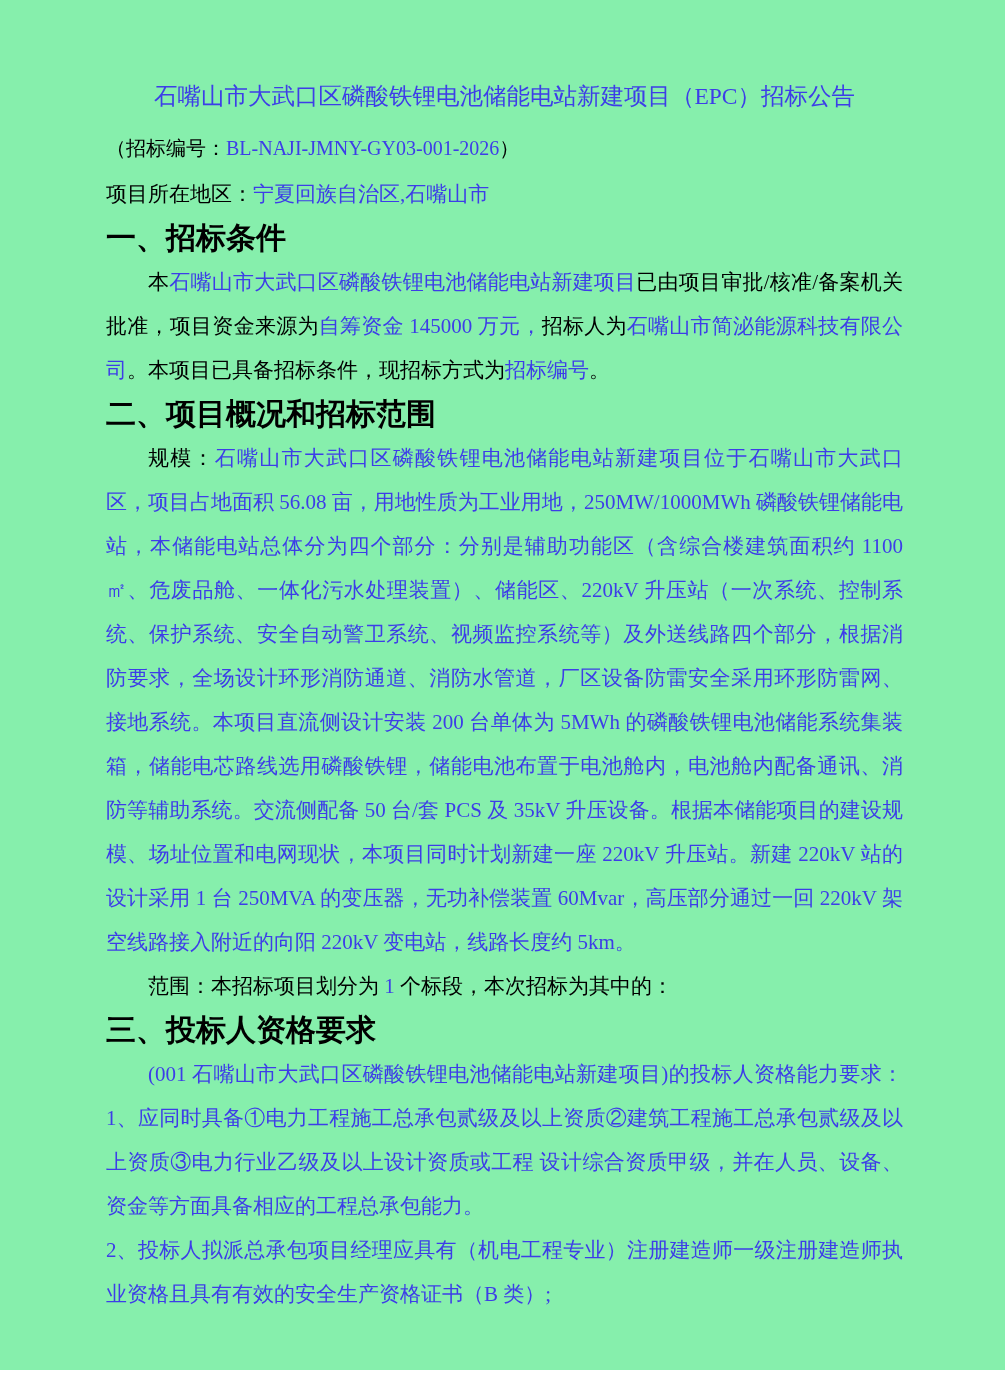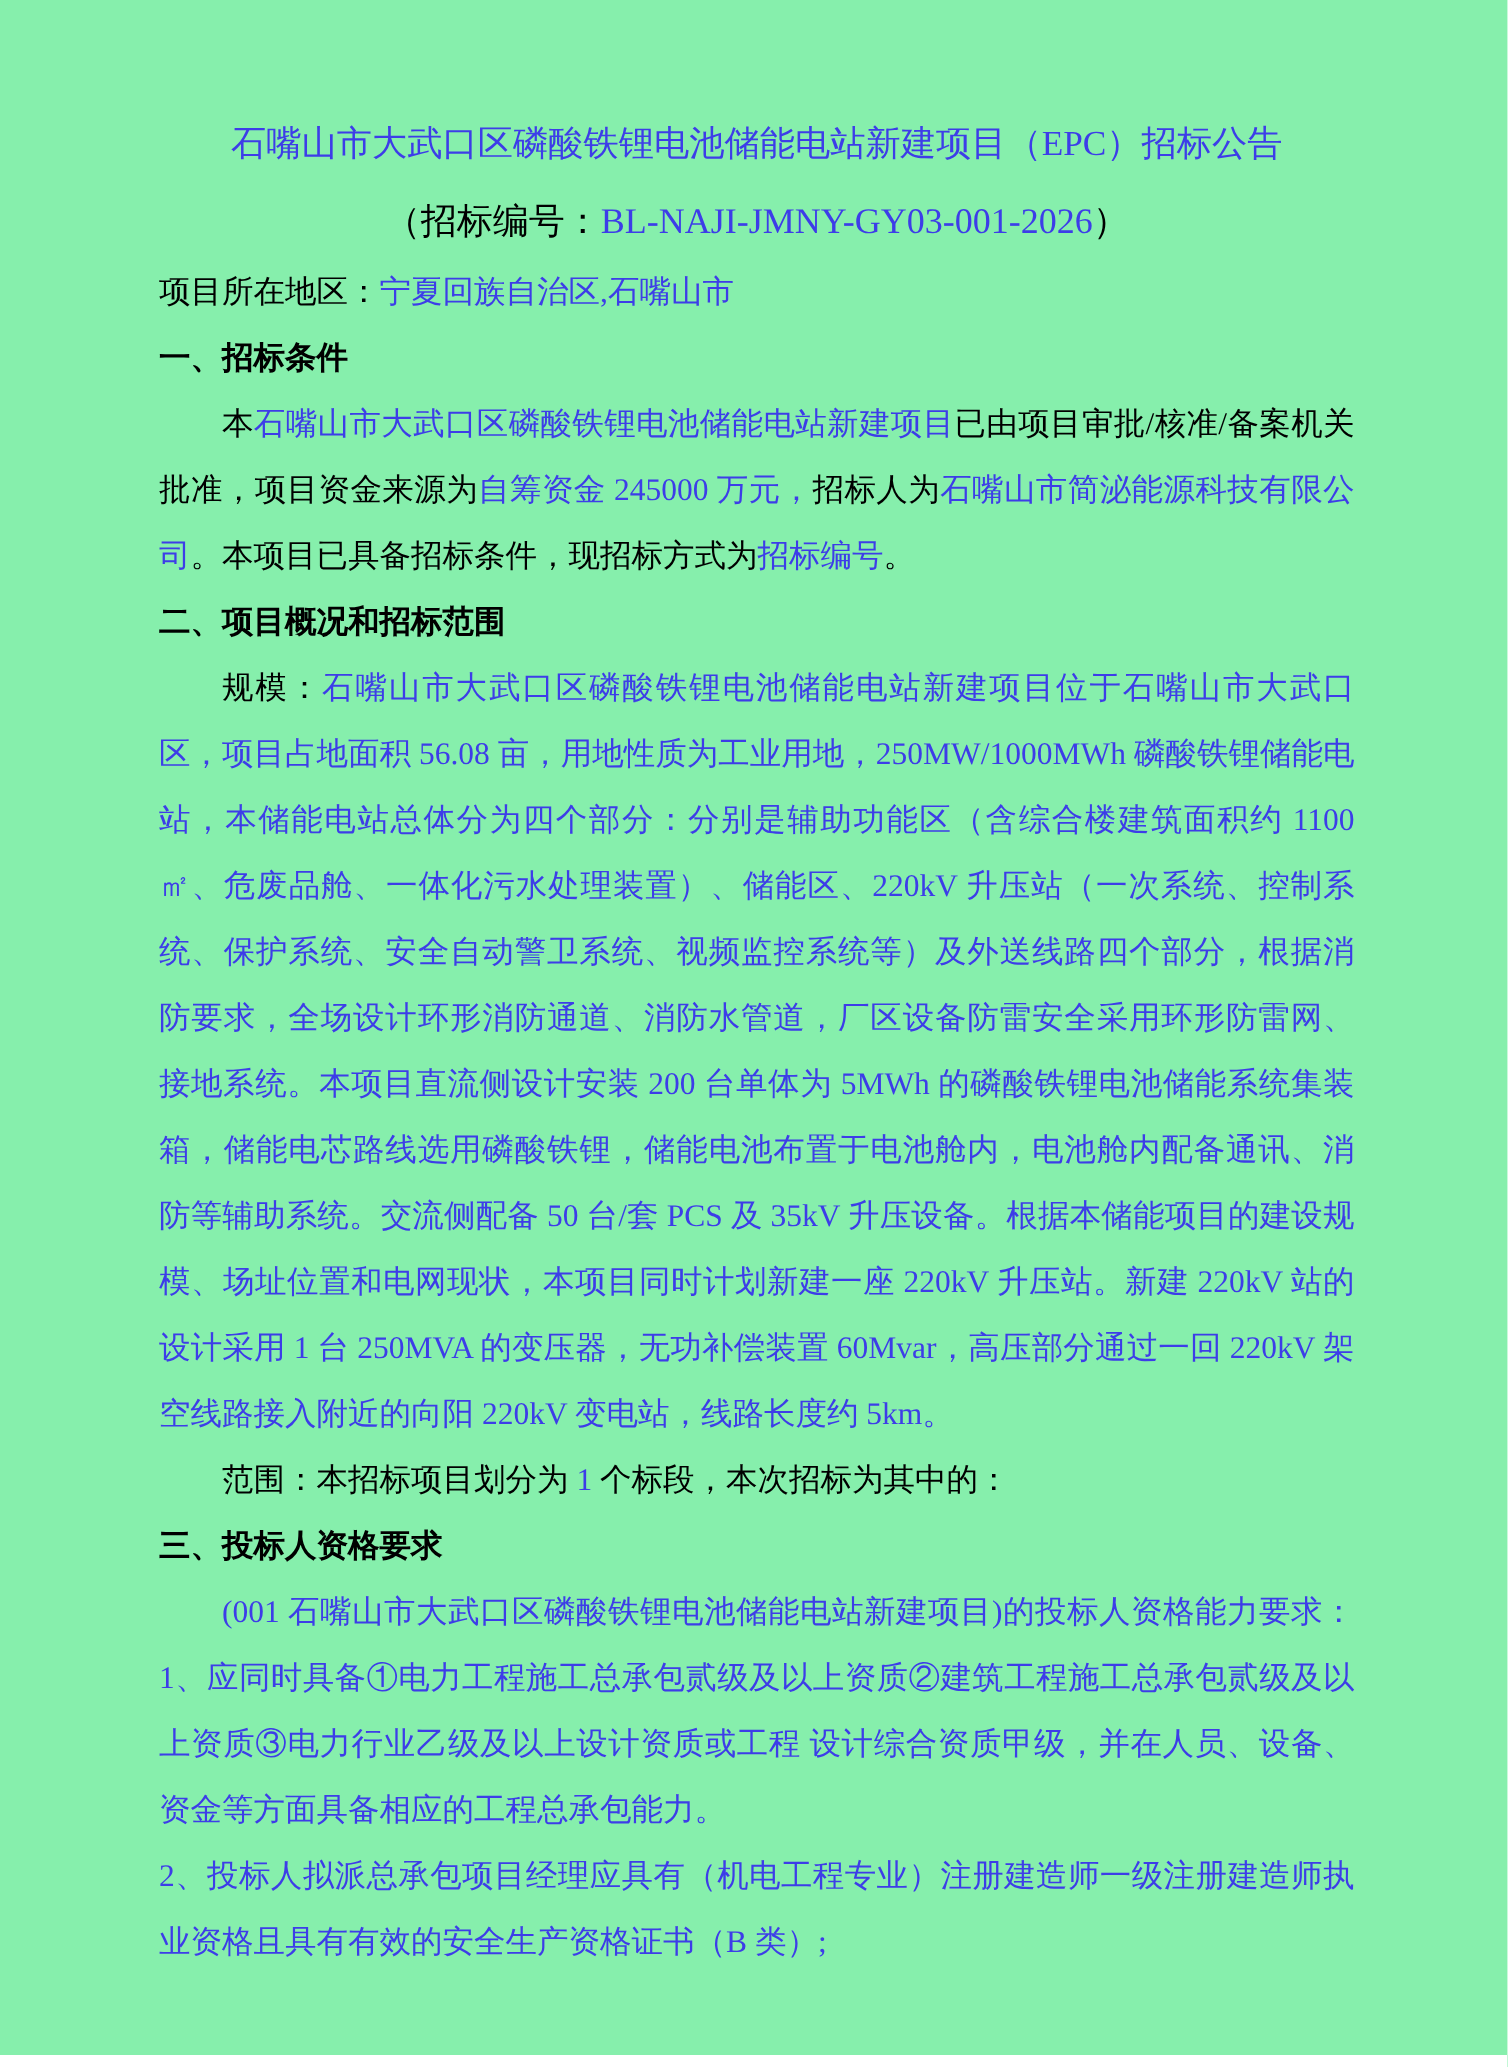--- a/index.html
+++ b/index.html
@@ -18,28 +18,28 @@
   }
   .title{
     text-align:center;
     font-size:23.5px;
     font-weight:normal;
     color:#3d3de8;
     line-height:48px;
     margin:0;
   }
   .subtitle{
-    text-align:center;
-    font-size:24px;
+    text-align:left;
+    font-size:20px;
     line-height:48px;
     margin:4px 0 0 0;
     color:#000000;
   }
   .heading{
-    font-size:21px;
+    font-size:30px;
     font-weight:bold;
     color:#000000;
     line-height:44px;
     margin:0;
   }
   p.para{
     margin:0;
     text-align:justify;
   }
   .indent{ text-indent:2em; }
@@ -53,21 +53,21 @@
 <div class="page">
 
   <h1 class="title">石嘴山市大武口区磷酸铁锂电池储能电站新建项目（EPC）招标公告</h1>
 
   <div class="subtitle"><span class="k">（招标编号：</span><span class="b">BL-NAJI-JMNY-GY03-001-2026</span><span class="k">）</span></div>
 
   <p class="para loc-line"><span class="k">项目所在地区：</span><span class="b">宁夏回族自治区,石嘴山市</span></p>
 
   <h2 class="heading">一、招标条件</h2>
 
-  <p class="para indent"><span class="k">本</span><span class="b">石嘴山市大武口区磷酸铁锂电池储能电站新建项目</span><span class="k">已由项目审批/核准/备案机关批准，项目资金来源为</span><span class="b">自筹资金 245000 万元，</span><span class="k">招标人为</span><span class="b">石嘴山市简泌能源科技有限公司</span><span class="k">。本项目已具备招标条件，现招标方式为</span><span class="b">招标编号</span><span class="k">。</span></p>
+  <p class="para indent"><span class="k">本</span><span class="b">石嘴山市大武口区磷酸铁锂电池储能电站新建项目</span><span class="k">已由项目审批/核准/备案机关批准，项目资金来源为</span><span class="b">自筹资金 145000 万元，</span><span class="k">招标人为</span><span class="b">石嘴山市简泌能源科技有限公司</span><span class="k">。本项目已具备招标条件，现招标方式为</span><span class="b">招标编号</span><span class="k">。</span></p>
 
   <h2 class="heading">二、项目概况和招标范围</h2>
 
   <p class="para indent"><span class="k">规模：</span><span class="b">石嘴山市大武口区磷酸铁锂电池储能电站新建项目位于石嘴山市大武口区，项目占地面积 56.08 亩，用地性质为工业用地，250MW/1000MWh 磷酸铁锂储能电站，本储能电站总体分为四个部分：分别是辅助功能区（含综合楼建筑面积约 1100㎡、危废品舱、一体化污水处理装置）、储能区、220kV 升压站（一次系统、控制系统、保护系统、安全自动警卫系统、视频监控系统等）及外送线路四个部分，根据消防要求，全场设计环形消防通道、消防水管道，厂区设备防雷安全采用环形防雷网、接地系统。本项目直流侧设计安装 200 台单体为 5MWh 的磷酸铁锂电池储能系统集装箱，储能电芯路线选用磷酸铁锂，储能电池布置于电池舱内，电池舱内配备通讯、消防等辅助系统。交流侧配备 50 台/套 PCS 及 35kV 升压设备。根据本储能项目的建设规模、场址位置和电网现状，本项目同时计划新建一座 220kV 升压站。新建 220kV 站的设计采用 1 台 250MVA 的变压器，无功补偿装置 60Mvar，高压部分通过一回 220kV 架空线路接入附近的向阳 220kV 变电站，线路长度约 5km。</span></p>
 
   <p class="para indent"><span class="k">范围：本招标项目划分为 </span><span class="b">1</span><span class="k"> 个标段，本次招标为其中的：</span></p>
 
 
   <h2 class="heading">三、投标人资格要求</h2>
 

